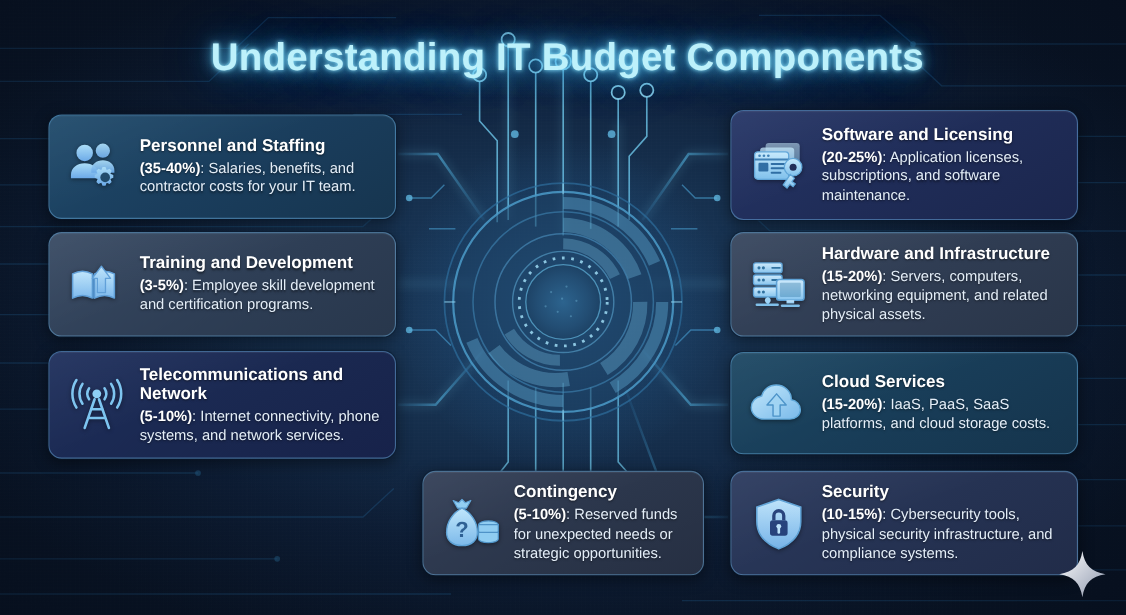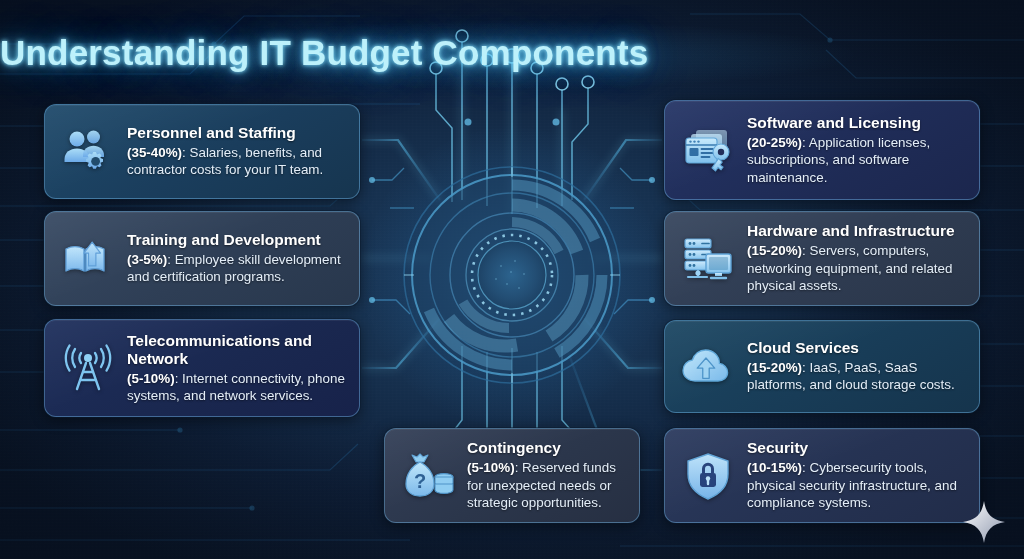--- a/index.html
+++ b/index.html
@@ -28,21 +28,21 @@
   .bg-noise {
     position:absolute; inset:0; opacity:.30;
     background-image:
       repeating-linear-gradient(0deg, rgba(255,255,255,.022) 0 1px, transparent 1px 3px),
       repeating-linear-gradient(90deg, rgba(255,255,255,.018) 0 1px, transparent 1px 4px);
   }
 
   
   .title {
     position:absolute; top:33px; left:0; width:840px;
-    text-align:left;
+    text-align:right;
     font-size:35px; font-weight:bold; letter-spacing:.2px;
     color:#bdf1fb;
     text-shadow:
       0 0 4px #8fe6ff,
       0 0 12px rgba(90,205,255,.85),
       0 0 28px rgba(60,180,255,.55),
       0 0 52px rgba(40,150,245,.35);
   }
   .title-glow {
     position:absolute; top:20px; left:50%; transform:translateX(-50%);

